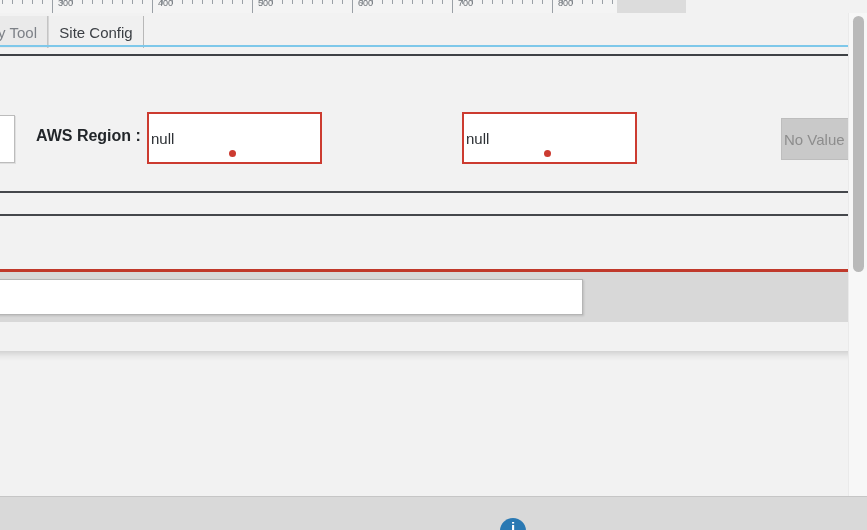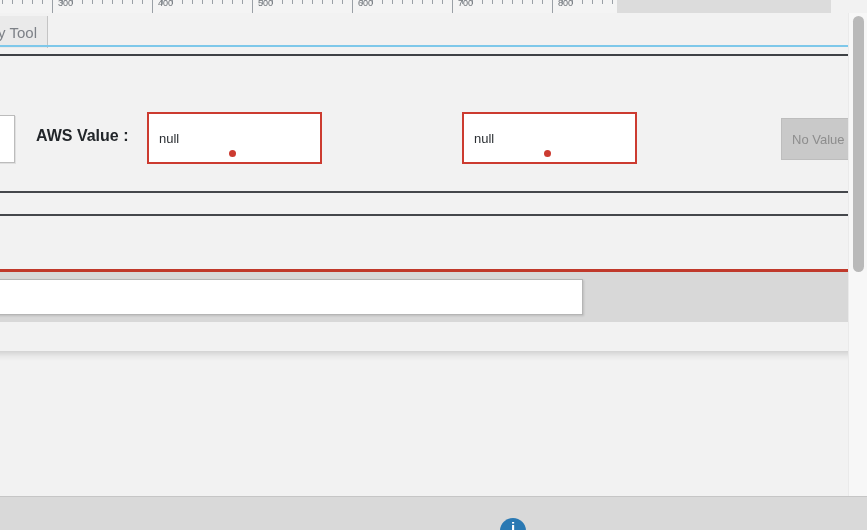--- a/index.html
+++ b/index.html
@@ -12,21 +12,21 @@
     height: 530px;
     overflow: hidden;
     font-family: "Liberation Sans", sans-serif;
     position: relative;
   }
 
   
   .ruler {
     position: absolute;
     left: 0; top: 0;
-    width: 831px;
+    width: 686px;
     height: 13px;
     background: #f2f2f2;
     overflow: hidden;
   }
   .ruler-track {
     position: absolute;
     left: 0; top: 0;
     width: 617px;
     height: 13px;
     background: #f4f4f4;
@@ -140,26 +140,26 @@
     font-weight: bold;
     color: #22262a;
     font-family: "Liberation Sans", sans-serif;
     white-space: nowrap;
   }
 
   .text-input {
     position: absolute;
     box-sizing: border-box;
     background: #ffffff;
-    font-size: 13px;
+    font-size: 15px;
     color: #2b2f33;
     font-family: "Liberation Sans", sans-serif;
     display: flex;
     align-items: center;
-    padding-left: 10px;
+    padding-left: 2px;
   }
   .input-error {
     border: 2px solid #cc3b30;
   }
   .input-plain {
     border: 1px solid #bcbcbc;
     box-shadow: 1px 1px 0 rgba(0,0,0,0.08);
   }
   .input-disabled {
     background: #c9c9c9;
@@ -369,31 +369,34 @@
       <div class="ruler-label" style="left: 558px;">800</div>
     </div>
   <div class="ruler-right-edge"></div>
 </div>
 
 <div class="tabbar">
   <div class="tab-filler"></div>
   <div class="tab tab-inactive">
     <span>y Tool</span>
   </div>
+  <div class="tab tab-active">
+    <span>Site Config</span>
+  </div>
 </div>
 <div class="tabbar-underline"></div>
 <div class="top-rule"></div>
 
 <div class="form-area">
 
   <div class="text-input input-plain" style="left:-18px; top:59px; width:33px; height:48px;">
     <span></span>
   </div>
 
-  <div class="field-label" style="left:36px; top:71px;">AWS Value :</div>
+  <div class="field-label" style="left:36px; top:71px;">AWS Region :</div>
   <div class="text-input input-error" style="left:147px; top:56px; width:175px; height:52px;">
     <span>null</span>
   </div>
   <div class="err-dot" style="left:229px; top:94px;"></div>
 
   <div class="text-input input-error" style="left:462px; top:56px; width:175px; height:52px;">
     <span>null</span>
   </div>
   <div class="err-dot" style="left:544px; top:94px;"></div>
 

